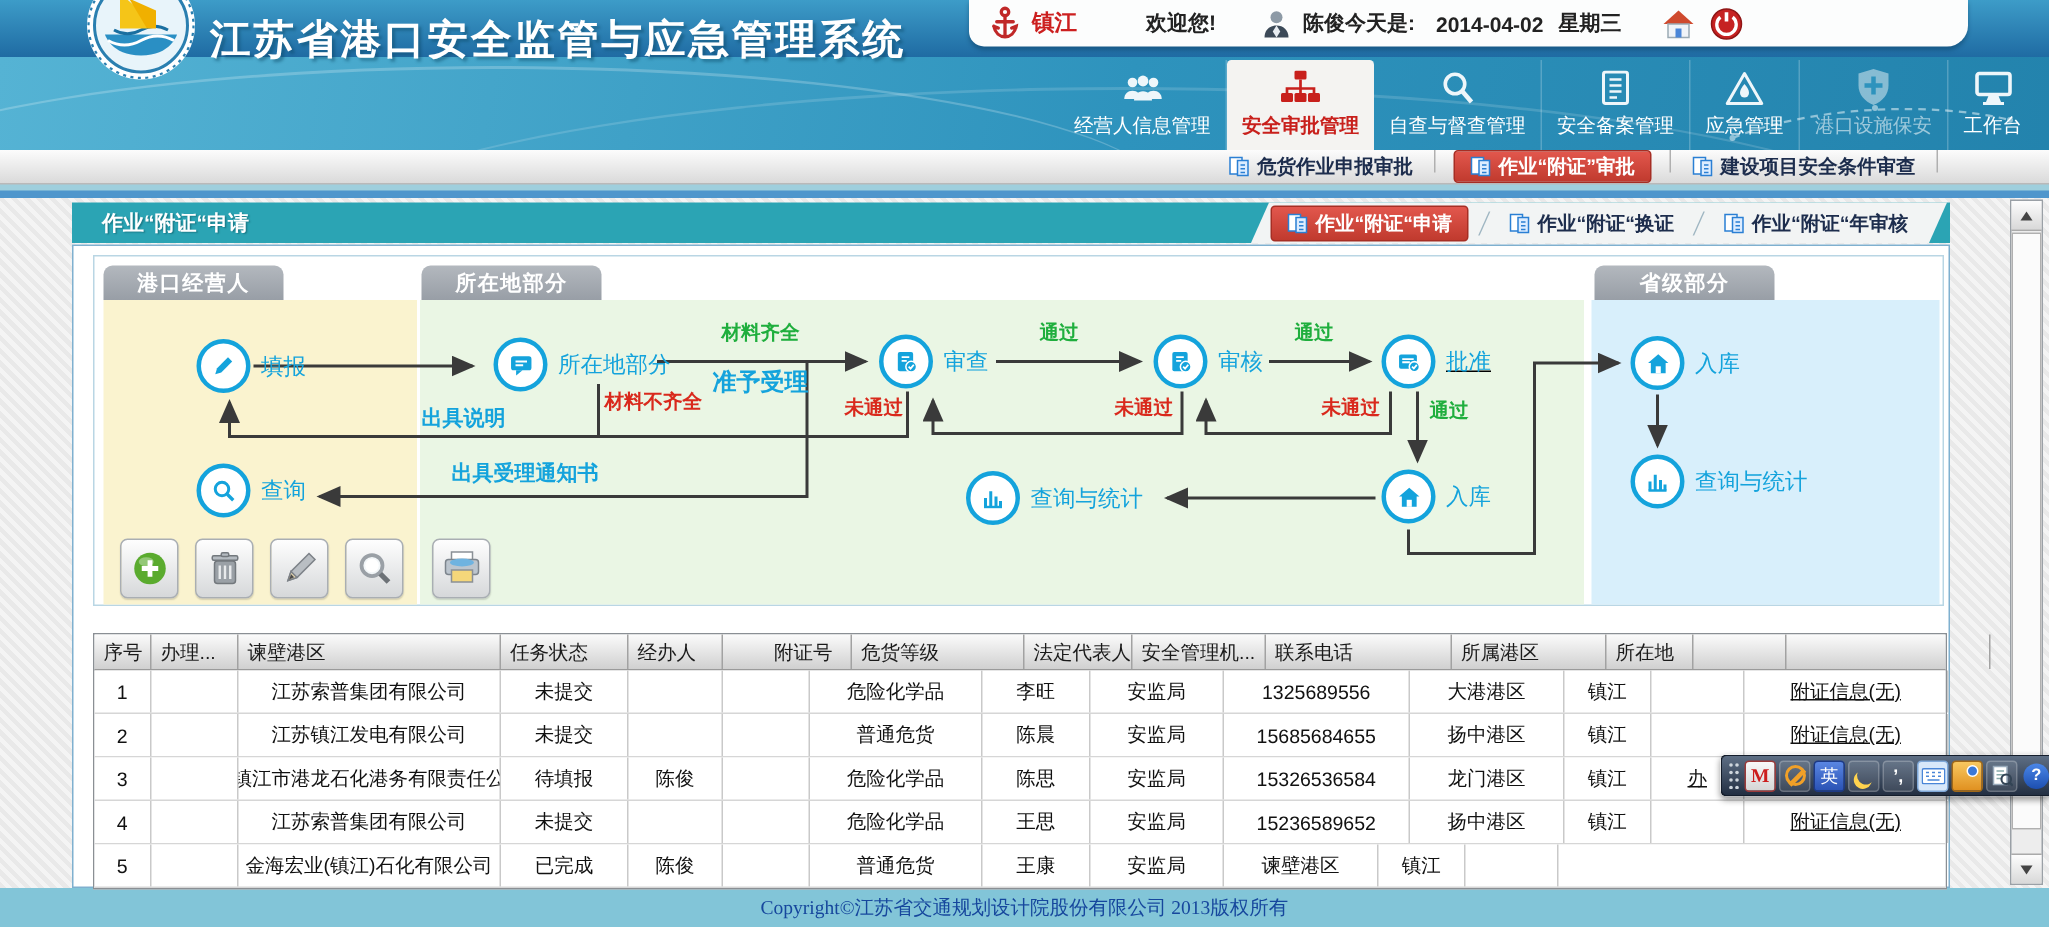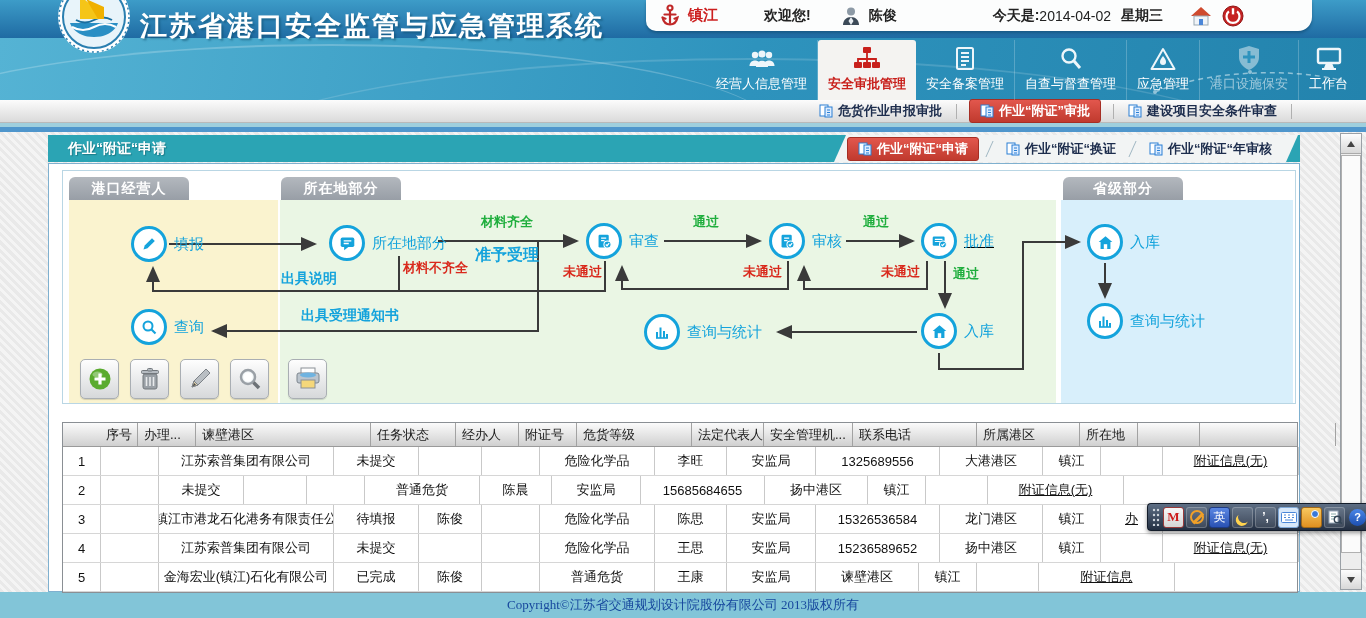--- a/index.html
+++ b/index.html
@@ -10,22 +10,22 @@
   
   .topbar{position:absolute;left:0;top:0;width:1366px;height:38px;
           background:linear-gradient(#3d9cc8,#1f6ba3);}
   .infobar{position:absolute;left:646px;top:0;width:666px;height:31px;background:#fcfdfd;
            border-radius:0 0 14px 10px;box-shadow:0 2px 3px rgba(0,40,70,.35);
            display:flex;align-items:center;font-size:14px;color:#222;}
   .infobar .sp{display:inline-block;}
   .city{color:#cc1f1f;font-weight:bold;font-size:15px;margin:0 6px;}
   .welcome{font-weight:bold;margin-left:40px;}
   .uname{font-weight:bold;margin-left:6px;}
-  .todaylbl{font-weight:bold;margin-left:96px;}
-  .dateval{font-weight:normal;}
+  .todaylbl{font-weight:bold;}
+  .dateval{font-weight:bold;margin-left:14px;}
   .weekval{font-weight:bold;margin-left:10px;}
   .ticon{display:inline-flex;align-items:center;justify-content:center;width:24px;height:24px;}
 
   
   .header{position:absolute;left:0;top:38px;width:1366px;height:62px;
           background:linear-gradient(100deg,#55b3d4 0%,#2e93bd 55%,#2383ad 100%);overflow:hidden;}
   .wave{position:absolute;border-radius:50%;border-top:2px solid rgba(255,255,255,.22);}
   .logo{position:absolute;left:56px;top:-21px;width:76px;height:76px;z-index:5;}
   .apptitle{position:absolute;left:140px;top:8px;font-size:27px;font-weight:bold;color:#fff;
             letter-spacing:2px;text-shadow:2px 2px 2px rgba(10,70,100,.45);z-index:4;}
@@ -36,21 +36,21 @@
   .tab:last-child{border-right:none;}
   .tab .ticn{height:30px;display:flex;align-items:flex-end;margin-bottom:4px;color:#eef6fa;}
   .tab.active{background:#f4f3f1;border-radius:3px 3px 0 0;color:#c8201c;font-weight:bold;border-right:none;}
   .tab.active .ticn{color:#c8201c;}
   .tab.disabled{color:rgba(255,255,255,.55);}
   .tab.disabled .ticn{color:rgba(255,255,255,.45);}
 
   
   .subnav{position:absolute;left:0;top:100px;width:1366px;height:23px;
           background:linear-gradient(#fcfcfc,#dadada);border-bottom:1px solid #b9b9b9;
-          display:flex;align-items:center;justify-content:flex-end;padding-right:74px;}
+          display:flex;justify-content:flex-end;padding-right:74px;}
   .snitem{display:flex;align-items:center;gap:5px;font-size:13px;font-weight:bold;color:#1d2d4d;
           padding:2px 14px;cursor:pointer;white-space:nowrap;}
   .sndiv{width:1px;height:15px;background:#b0b0b0;}
   .snitem.red{background:linear-gradient(#e2574d,#c03a2e);color:#fff;border:1px solid #a62e24;
               border-radius:3px;padding:2px 10px;margin:0 12px;}
   .bluebar{position:absolute;left:0;top:127px;width:1366px;height:5px;background:#4f96cc;}
 
   
   .mainbg{position:absolute;left:0;top:132px;width:1366px;height:460px;
           background:repeating-linear-gradient(45deg,#e9e9e9 0 3px,#f4f4f4 3px 6px);}
@@ -95,21 +95,21 @@
   .flbl.big{color:#14a3dc;font-size:16px;font-weight:bold;}
 
   
   .tbtn{position:absolute;width:39px;height:40px;border:1px solid #a9aeb3;border-radius:5px;
         background:linear-gradient(#fefefe,#d6d8da);display:flex;align-items:center;
         justify-content:center;cursor:pointer;z-index:5;box-shadow:0 1px 1px rgba(0,0,0,.15);}
 
   
   .grid{position:absolute;left:62px;top:422px;width:1236px;background:#fff;border:1px solid #8a8f94;z-index:4;}
   .grow{display:flex;height:29px;border-bottom:1px solid #d6d6d6;background:#fff;}
-  .ghead{height:24px;background:linear-gradient(#fbfbfb,#d0d0d0);border-bottom:1px solid #9a9a9a;padding-left:37px;}
+  .ghead{height:24px;background:linear-gradient(#fbfbfb,#d0d0d0);border-bottom:1px solid #9a9a9a;}
   .cell{border-right:1px solid #c9c9c9;display:flex;align-items:center;justify-content:center;
         font-size:13px;color:#111;overflow:hidden;white-space:nowrap;height:100%;}
   .ghead .cell{justify-content:flex-start;padding-left:6px;border-right:1px solid #a2a2a2;color:#1a1a1a;}
   .tlink{color:#111;text-decoration:underline;cursor:pointer;}
 
   
   .vscroll{position:absolute;left:1340px;top:133px;width:22px;height:457px;background:#ededed;
            border:1px solid #9aa0a6;z-index:6;}
   .sbtn{position:absolute;left:0;width:20px;height:20px;background:linear-gradient(#fdfdfd,#d8d8d8);
         display:flex;align-items:center;justify-content:center;cursor:pointer;}
@@ -225,35 +225,35 @@
             <path d="M13 6v3M4 15v-3h18v3M13 9v6" stroke="currentColor" stroke-width="1.8" fill="none"></path>
             <rect x="0" y="15" width="8" height="6" rx="1" fill="currentColor"></rect>
             <rect x="9" y="15" width="8" height="6" rx="1" fill="currentColor"></rect>
             <rect x="18" y="15" width="8" height="6" rx="1" fill="currentColor"></rect>
           </svg>
           </span>
         <span>安全审批管理</span>
       </div>
       <div class="tab">
         <span class="ticn">
+          <svg width="24" height="24" viewBox="0 0 24 24" fill="none" stroke="currentColor">
+            <circle cx="10" cy="9" r="6.5" stroke-width="2.4"></circle>
+              <path d="M15 14l6 7" stroke-width="3"></path>
+          </svg>
+          </span>
+        <span>自查与督查管理</span>
+      </div>
+      <div class="tab">
+        <span class="ticn">
           <svg width="22" height="24" viewBox="0 0 22 24" fill="none" stroke="currentColor">
             <rect x="3" y="1" width="16" height="21" rx="1.5" stroke-width="2"></rect>
             <path d="M7 6h8M7 10h8M7 14h8M7 18h5" stroke-width="1.8"></path>
           </svg>
           </span>
         <span>安全备案管理</span>
-      </div>
-      <div class="tab">
-        <span class="ticn">
-          <svg width="24" height="24" viewBox="0 0 24 24" fill="none" stroke="currentColor">
-            <circle cx="10" cy="9" r="6.5" stroke-width="2.4"></circle>
-              <path d="M15 14l6 7" stroke-width="3"></path>
-          </svg>
-          </span>
-        <span>自查与督查管理</span>
       </div>
       <div class="tab">
         <span class="ticn">
           <svg width="26" height="24" viewBox="0 0 26 24" fill="none" stroke="currentColor">
             <path d="M13 2L24.5 22H1.5Z" stroke-width="2" stroke-linejoin="round"></path>
             <path d="M13 9c-2 2.5-3 4-3 6a3 3 0 006 0c0-2-1-3.5-3-6z" fill="currentColor" stroke="none"></path>
           </svg>
           </span>
         <span>应急管理</span>
       </div>
@@ -537,21 +537,21 @@
     </div>
   </div>
 
   <div class="grid">
     <div class="grow ghead" id="ghead">
         <div class="cell" style="flex: 0 0 38px;">序号</div>
         <div class="cell" style="flex: 0 0 58px;">办理...</div>
         <div class="cell" style="flex: 0 0 175px;">谏壁港区</div>
         <div class="cell" style="flex: 0 0 85px;">任务状态</div>
         <div class="cell" style="flex: 0 0 63px;">经办人</div>
-        <div class="cell" style="flex: 0 0 58px;">附证号</div>
+        <div class="cell" style="flex: 0 0 58px; margin-left: 28px;">附证号</div>
         <div class="cell" style="flex: 0 0 115px;">危货等级</div>
         <div class="cell" style="flex: 0 0 72px;">法定代表人</div>
         <div class="cell" style="flex: 0 0 89px;">安全管理机...</div>
         <div class="cell" style="flex: 0 0 124px;">联系电话</div>
         <div class="cell" style="flex: 0 0 103px;">所属港区</div>
         <div class="cell" style="flex: 0 0 58px;">所在地</div>
         <div class="cell" style="flex: 0 0 62px;"></div>
         <div class="cell" style="flex: 0 0 136px;"></div>
       </div>
     <div id="gbody">
@@ -569,20 +569,21 @@
           <div class="cell" style="flex: 0 0 103px;">大港港区</div>
           <div class="cell" style="flex: 0 0 58px;">镇江</div>
           <div class="cell" style="flex: 0 0 62px;"></div>
           <div class="cell" style="flex: 0 0 136px;">
             <a class="tlink">附证信息(无)</a>
           </div>
         </div>
         <div class="grow">
           <div class="cell" style="flex: 0 0 38px;">2</div>
           <div class="cell" style="flex: 0 0 58px;"></div>
+          <div class="cell" style="flex: 0 0 175px;">江苏镇江发电有限公司</div>
           <div class="cell" style="flex: 0 0 85px;">未提交</div>
           <div class="cell" style="flex: 0 0 63px;"></div>
           <div class="cell" style="flex: 0 0 58px;"></div>
           <div class="cell" style="flex: 0 0 115px;">普通危货</div>
           <div class="cell" style="flex: 0 0 72px;">陈晨</div>
           <div class="cell" style="flex: 0 0 89px;">安监局</div>
           <div class="cell" style="flex: 0 0 124px;">15685684655</div>
           <div class="cell" style="flex: 0 0 103px;">扬中港区</div>
           <div class="cell" style="flex: 0 0 58px;">镇江</div>
           <div class="cell" style="flex: 0 0 62px;"></div>
@@ -632,23 +633,20 @@
           <div class="cell" style="flex: 0 0 175px;">金海宏业(镇江)石化有限公司</div>
           <div class="cell" style="flex: 0 0 85px;">已完成</div>
           <div class="cell" style="flex: 0 0 63px;">陈俊</div>
           <div class="cell" style="flex: 0 0 58px;"></div>
           <div class="cell" style="flex: 0 0 115px;">普通危货</div>
           <div class="cell" style="flex: 0 0 72px;">王康</div>
           <div class="cell" style="flex: 0 0 89px;">安监局</div>
           <div class="cell" style="flex: 0 0 103px;">谏壁港区</div>
           <div class="cell" style="flex: 0 0 58px;">镇江</div>
           <div class="cell" style="flex: 0 0 62px;"></div>
-          <div class="cell" style="flex: 0 0 136px;">
-            <a class="tlink">附证信息</a>
-          </div>
         </div>
       </div>
   </div>
 
   <div class="vscroll">
     <div class="sbtn up">
         <span class="tri-up"></span>
       </div>
     <div class="sthumb"></div>
     <div class="sbtn down">

